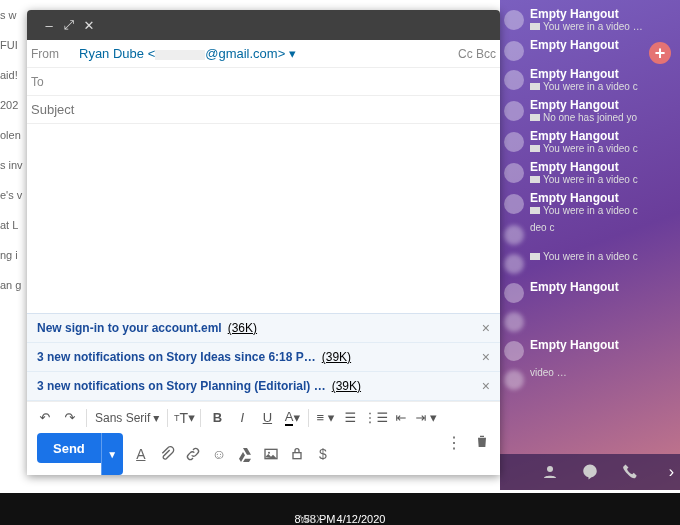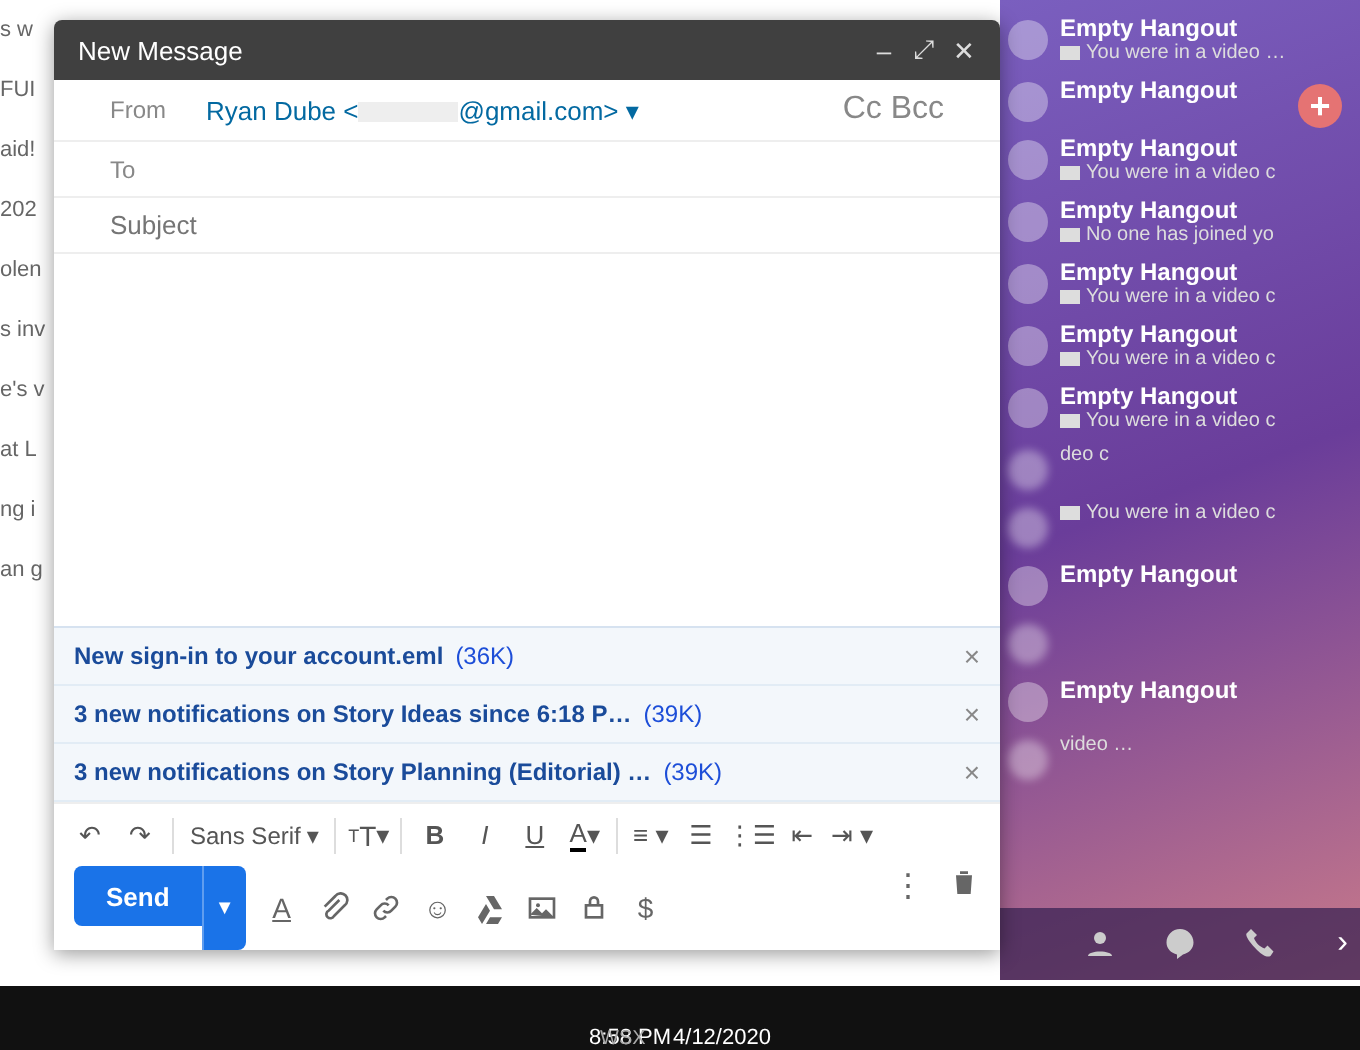--- a/index.html
+++ b/index.html
@@ -21,32 +21,32 @@
 .cam { width:10px; height:7px; background:#ddd; display:inline-block; position:relative; }
 .right-bottom { position:absolute; bottom:0; left:0; right:0; height:36px; background:rgba(50,30,80,.7); display:flex; align-items:center; justify-content:center; gap:22px; color:#ccc; font-size:14px; }
 .rb-ico { width:18px; height:18px; fill:#ccc; }
 .chev { position:absolute; right:6px; color:#fff; font-size:16px; }
 
 
 .compose { position:absolute; left:27px; top:10px; width:473px; height:465px; background:#fff; box-shadow:0 2px 10px rgba(0,0,0,.4); display:flex; flex-direction:column; border-radius:4px 4px 0 0; overflow:hidden; }
 .compose-hdr { background:#404040; color:#fff; height:30px; display:flex; align-items:center; padding:0 8px 0 12px; font-size:13px; }
 .compose-hdr .ttl { flex:1; }
 .compose-hdr .ctl { width:20px; text-align:center; font-size:13px; color:#ddd; cursor:pointer; }
-.row { display:flex; align-items:center; padding:6px 28px; font-size:13px; color:#666; border-bottom:1px solid #eee; }
+.row { display:flex; align-items:center; padding:6px 4px; font-size:13px; color:#666; border-bottom:1px solid #eee; }
 .row .lbl { width:48px; color:#888; font-size:12px; }
 .row .val { color:#0369a1; }
 .row .mask { display:inline-block; width:50px; height:10px; background:#eee; vertical-align:middle; }
-.row .ccbcc { margin-left:auto; font-size:16px; color:#888; }
+.row .ccbcc { margin-left:auto; font-size:12px; color:#888; }
 .row .sinput { flex:1; border:none; outline:none; font-size:13px; color:#b91c1c; }
 .body { flex:1; }
 
 .attachments { background:#f3f7fb; border-top:1px solid #d6e2f0; }
 .attach { display:flex; align-items:center; padding:6px 10px; font-size:12px; border-bottom:1px solid #e2ecf5; }
 .attach .aname { color:#1a4b9a; font-weight:bold; white-space:nowrap; overflow:hidden; text-overflow:ellipsis; max-width:330px; }
-.attach .asize { color:#1d4ed8; margin-left:6px; }
+.attach .asize { color:#000000; margin-left:6px;text-decoration:underline; }
 .attach .ax { margin-left:auto; color:#888; font-size:14px; cursor:pointer; }
 
 .fmtbar { height:32px; background:#fff; border-top:1px solid #eee; display:flex; align-items:center; padding:0 6px; gap:1px; }
 .fbtn { min-width:24px; height:24px; display:flex; align-items:center; justify-content:center; font-size:13px; color:#555; cursor:pointer; border-radius:3px; }
 .fbtn.b { font-weight:bold; } .fbtn.i { font-style:italic; } .fbtn.u { text-decoration:underline; }
 .ffam { font-size:12px; padding:0 4px; display:flex; align-items:center; gap:3px; }
 .sep { width:1px; height:18px; background:#ddd; margin:0 3px; }
 
 .sendbar { height:42px; display:flex; padding:0 10px; gap:10px; }
 .sendgrp { display:flex; }
@@ -194,21 +194,20 @@
       </svg>
     <svg class="rb-ico" viewBox="0 0 24 24">
         <path d="M6 2l4 4-2 2c1 3 4 6 7 7l2-2 4 4-2 3c-2 1-5 0-9-4S2 7 3 5z"></path>
       </svg>
     <span class="chev">›</span>
   </div>
 </div>
 
 <div class="compose">
   <div class="compose-hdr">
-    <span class="ttl">New Message</span>
     <span class="ctl">–</span>
     <span class="ctl">⤢</span>
     <span class="ctl">✕</span>
   </div>
   <div class="row">
     <span class="lbl">From</span>
     <span class="val"><span>Ryan Dube &lt;</span><span class="mask"></span><span>@gmail.com&gt;</span> ▾</span>
     <span class="ccbcc"><span>Cc</span> <span>Bcc</span></span>
   </div>
   <div class="row">

